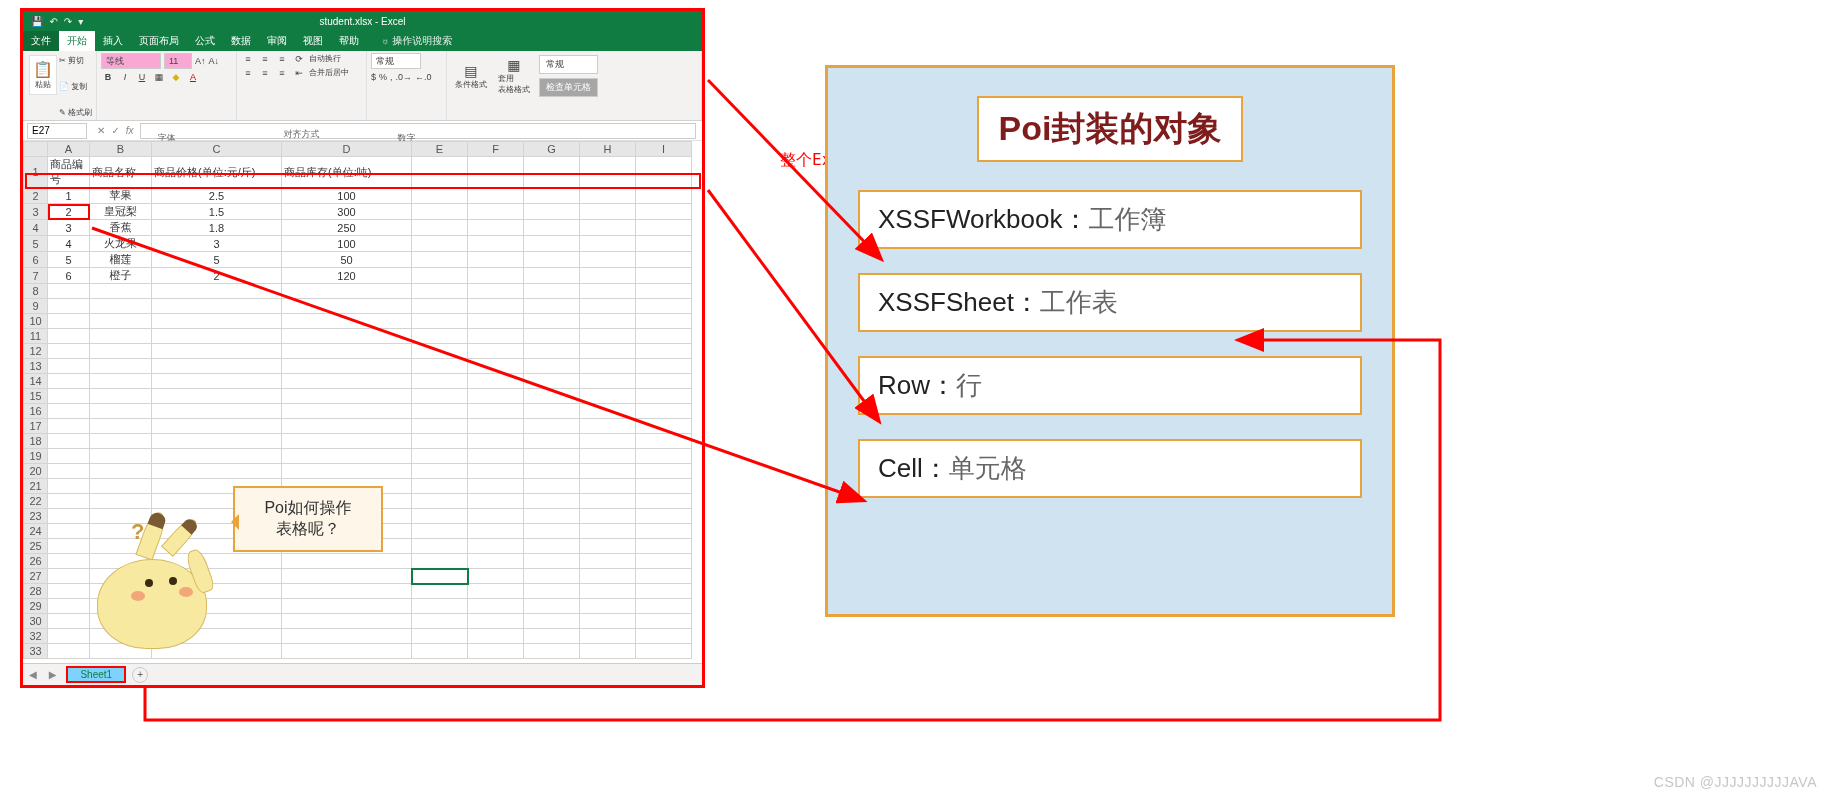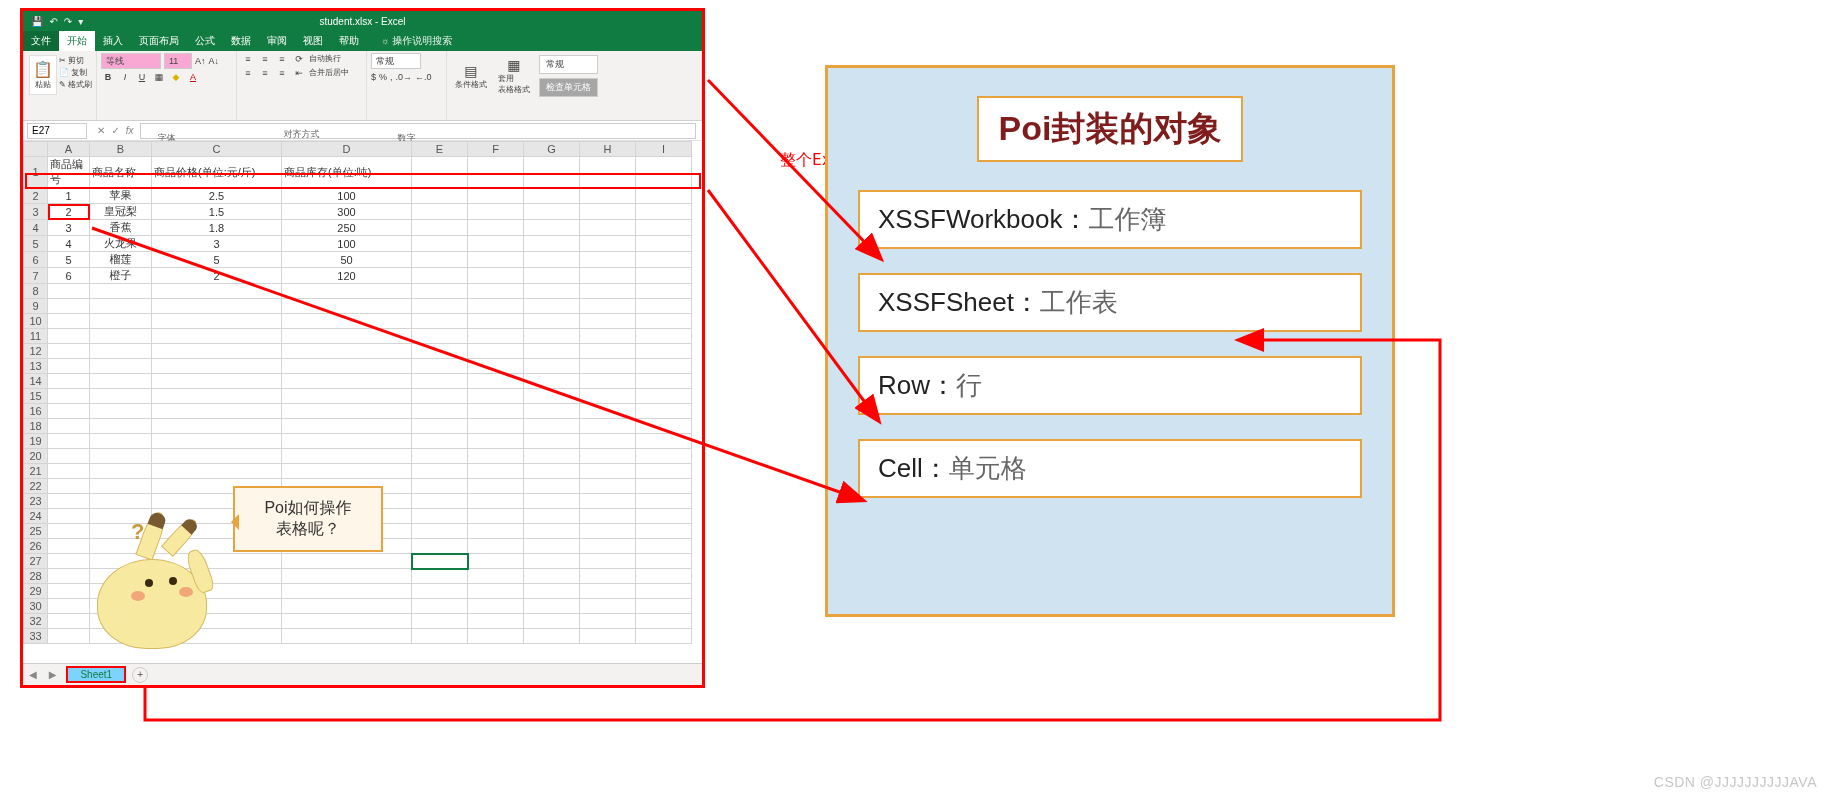--- a/index.html
+++ b/index.html
@@ -20,21 +20,21 @@
   .menubar .tell::before { content: "☼"; margin-right: 3px; font-size: 9px; }
 
   .ribbon { height: 70px; background: #f3f2f1; border-bottom: 1px solid #d0d0d0; display: flex; font-size: 9px; color: #444; }
   .rgroup { border-right: 1px solid #e0e0e0; padding: 2px 4px; display: flex; flex-direction: column; justify-content: space-between; position: relative; }
   .rgroup .glabel { text-align: center; font-size: 9px; color: #666; padding-top: 2px; margin-top: 48px; }
   .rgroup .row { display: flex; gap: 3px; align-items: center; }
   .pastebig { display: flex; }
   .paste { width: 28px; height: 40px; display: flex; flex-direction: column; align-items: center; justify-content: center; border: 1px solid #e0e0e0; background: #fff; margin: 2px; }
   .paste .icon { font-size: 16px; }
   .paste .lbl { font-size: 8px; }
-  .clip-side { display: flex; flex-direction: column; gap: 1px; padding-top: 2px; }
+  .clip-side { display: flex; flex-direction: column; gap: 15px; padding-top: 2px; }
   .clip-side span { font-size: 8px; }
   .fontbox, .sizebox { border: 1px solid #ccc; background: #f9a8d4; padding: 0 4px; height: 16px; display: flex; align-items: center; }
   .fontbox { width: 60px; }
   .sizebox { width: 28px; }
   .fmtbtns span { display: inline-block; width: 14px; text-align: center; }
   .alignbtns span { display: inline-block; width: 14px; text-align: center; font-size: 9px; }
   .numbox { border: 1px solid #ccc; background: #fff; padding: 0 4px; height: 16px; width: 50px; display: flex; align-items: center; }
   .stylebtn { display: flex; flex-direction: column; align-items: center; padding: 2px 4px; }
   .stylebtn .icon { font-size: 14px; }
   .stylebtn .lbl { font-size: 8px; white-space: nowrap; }
@@ -426,20 +426,32 @@
             <td class="colB "></td>
             <td class="colC "></td>
             <td class="colD "></td>
             <td class="colE "></td>
             <td class="colF "></td>
             <td class="colG "></td>
             <td class="colH "></td>
             <td class="colI "></td>
           </tr>
           <tr>
+            <th class="rowhdr">17</th>
+            <td class="colA "></td>
+            <td class="colB "></td>
+            <td class="colC "></td>
+            <td class="colD "></td>
+            <td class="colE "></td>
+            <td class="colF "></td>
+            <td class="colG "></td>
+            <td class="colH "></td>
+            <td class="colI "></td>
+          </tr>
+          <tr>
             <th class="rowhdr">18</th>
             <td class="colA "></td>
             <td class="colB "></td>
             <td class="colC "></td>
             <td class="colD "></td>
             <td class="colE "></td>
             <td class="colF "></td>
             <td class="colG "></td>
             <td class="colH "></td>
             <td class="colI "></td>

